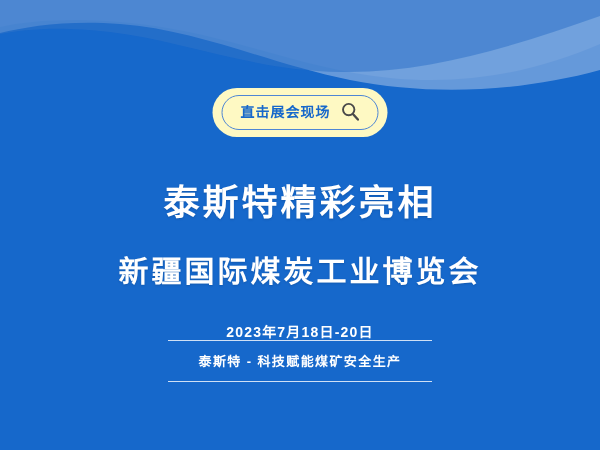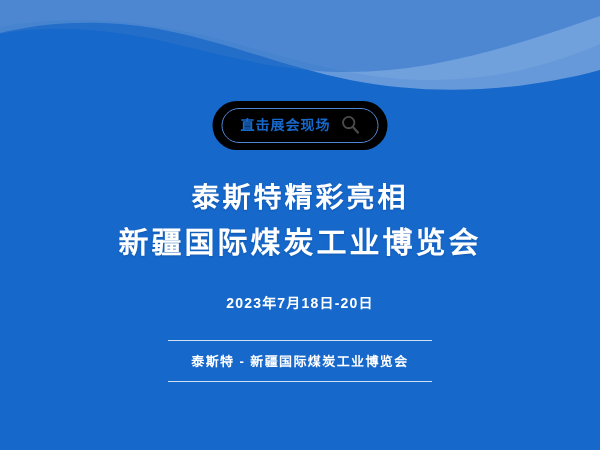--- a/index.html
+++ b/index.html
@@ -37,26 +37,25 @@
 
   
   .badge-wrap {
     position: absolute;
     left: 50%;
     top: 88px;
     transform: translateX(-50%);
     z-index: 5;
   }
   .badge-outer {
-    background: #000000;
+    background: #fef9c3;
     border-radius: 999px;
     padding: 7px 9px;
     box-sizing: border-box;
     display: block;
-    margin-top: 13px;
   }
   .badge-inner {
     border: 1.4px solid #4e86d4;
     border-radius: 999px;
     padding: 5px 16px 6px 18px;
     display: flex;
     align-items: center;
     gap: 9px;
     white-space: nowrap;
   }
@@ -81,30 +80,30 @@
   .headline {
     position: absolute;
     left: 0;
     top: 180px;
     width: 600px;
     text-align: center;
     z-index: 4;
   }
   .title-line {
     color: #ffffff;
-    font-size: 28px;
+    font-size: 36px;
     font-weight: bold;
     letter-spacing: 3px;
     line-height: 1.28;
     margin: 0;
     text-shadow: 0 1px 2px rgba(6, 52, 105, 0.28);
   }
   .title-line.second {
     font-size: 30px;
-    margin-top: 8px;
+    margin-top: 27px;
   }
   .date-line {
     color: #ffffff;
     font-size: 14px;
     font-weight: bold;
     letter-spacing: 1.2px;
     margin: 12px;
     padding-top: 22px;
     line-height: 1;
   }
@@ -162,17 +161,17 @@
   </div>
 
   <div class="headline">
     <p class="title-line">泰斯特精彩亮相</p>
     <p class="title-line second">新疆国际煤炭工业博览会</p>
     <p class="date-line">2023年7月18日-20日</p>
   </div>
 
   <div class="tagline-block">
     <div class="rule"></div>
-    <p class="tagline-text">泰斯特 - 新疆国际煤炭工业博览会</p>
+    <p class="tagline-text">泰斯特 - 科技赋能煤矿安全生产</p>
     <div class="rule"></div>
   </div>
 
 </div>
 
 </body></html>

